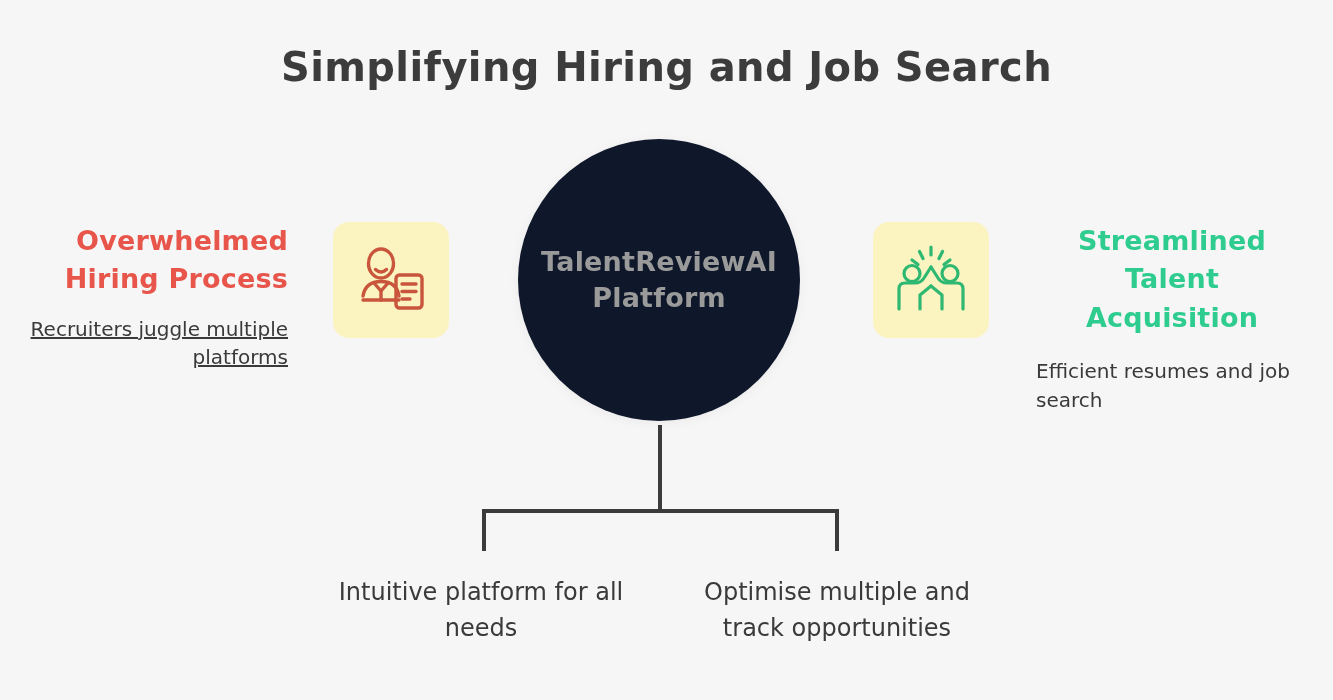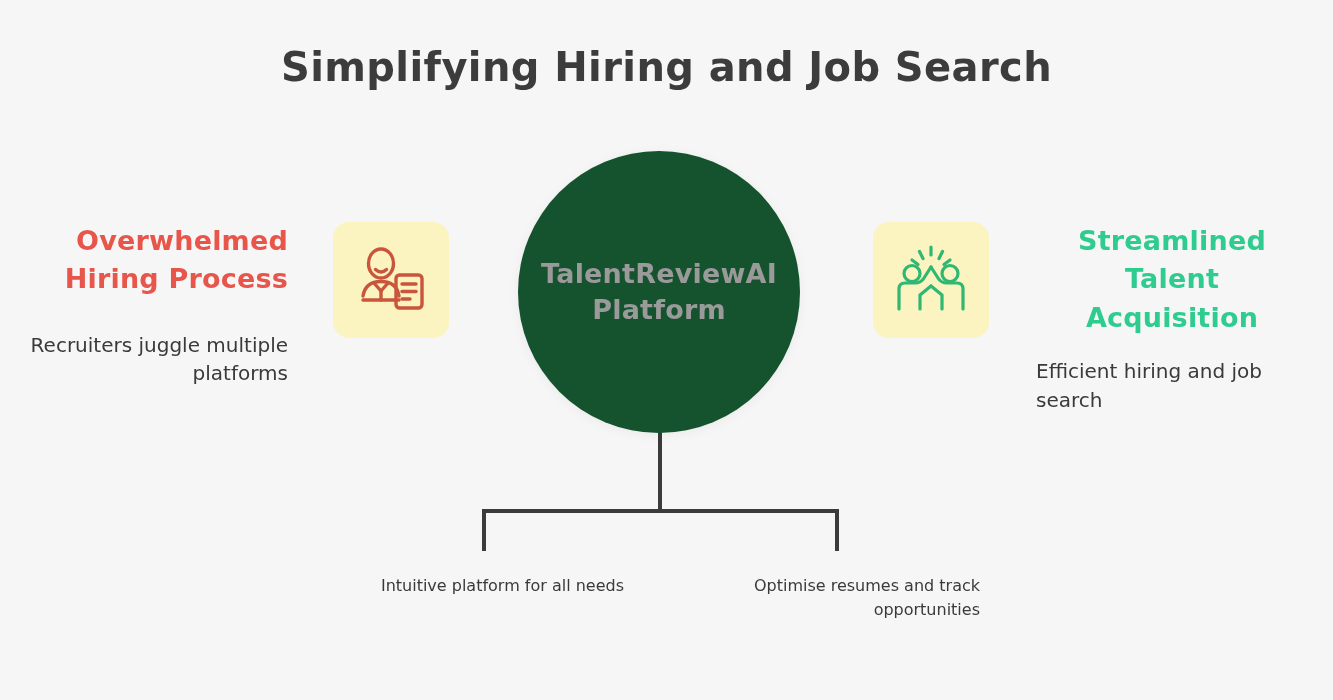--- a/index.html
+++ b/index.html
@@ -33,25 +33,25 @@
     font-weight: 700;
     letter-spacing: 0.4px;
     color: #3c3c3c;
     margin-top: 28px;
   }
 
   
   .center-circle {
     position: absolute;
     left: 518px;
-    top: 151px;
+    top: 139px;
     width: 282px;
     height: 282px;
     border-radius: 50%;
-    background: #14532d;
+    background: #0f172a;
     box-shadow: 0 2px 12px rgba(0,0,0,0.05);
     display: flex;
     align-items: center;
     justify-content: center;
   }
   .center-label {
     width: 270px;
     text-align: center;
     font-size: 27px;
     font-weight: 700;
@@ -76,21 +76,21 @@
   }
   .side-heading.red   { color: #e8554a; }
   .side-heading.green { color: #2ecc8f; text-align: center; }
 
   .side-caption {
     font-size: 20px;
     line-height: 1.44;
     color: #3a3a3a;
     margin: 0;
   }
-  .side-left .side-caption  { margin-top: 32px; }
+  .side-left .side-caption  { margin-top: 16px; text-decoration: underline; }
   .side-right .side-caption { margin-top: 20px; }
 
   
   .icon-tile {
     position: absolute;
     width: 116px;
     height: 116px;
     border-radius: 16px;
     background: #fbf3c0;
     display: flex;
@@ -107,24 +107,24 @@
     top: 0;
     width: 1333px;
     height: 700px;
     pointer-events: none;
   }
 
   
   .bottom-caption {
     position: absolute;
     top: 574px;
-    font-size: 16px;
+    font-size: 24px;
     line-height: 1.5;
     color: #3a3a3a;
-    text-align: right;
+    text-align: center;
   }
   .bottom-caption.one { left: 338px; width: 286px; }
   .bottom-caption.two { left: 694px; width: 286px; }
 </style>
 </head>
 <body>
 
 <div class="canvas">
 
   <div class="title">Simplifying Hiring and Job Search</div>
@@ -164,21 +164,21 @@
 
       <rect x="42" y="32" width="26" height="33" rx="3.5"></rect>
       <path d="M48 41 h14"></path>
       <path d="M48 48.5 h14"></path>
       <path d="M48 56 h8"></path>
     </svg>
   </div>
 
   <div class="side-block side-right">
     <p class="side-heading green">Streamlined Talent Acquisition</p>
-    <p class="side-caption">Efficient hiring and job search</p>
+    <p class="side-caption">Efficient resumes and job search</p>
   </div>
 
   <div class="icon-tile right">
     <svg width="74" height="74" viewBox="0 0 74 74" fill="none" stroke="#2eb872" stroke-width="3.2" stroke-linecap="round" stroke-linejoin="round">
 
       <path d="M37 4 v8"></path>
       <path d="M25.5 8.5 l3.5 7"></path>
       <path d="M48.5 8.5 l-3.5 7"></path>
       <path d="M18 17 l6 4.5"></path>
       <path d="M56 17 l-6 4.5"></path>
@@ -191,15 +191,15 @@
 
       <path d="M69 66 V46 q0-6 -6-6 h-10 q-6 0 -9-5 l-7-11"></path>
 
       <path d="M26 66 V52 l11-9"></path>
 
       <path d="M48 66 V52 l-11-9"></path>
     </svg>
   </div>
 
   <div class="bottom-caption one">Intuitive platform for all needs</div>
-  <div class="bottom-caption two">Optimise resumes and track opportunities</div>
+  <div class="bottom-caption two">Optimise multiple and track opportunities</div>
 
 </div>
 
 </body></html>

